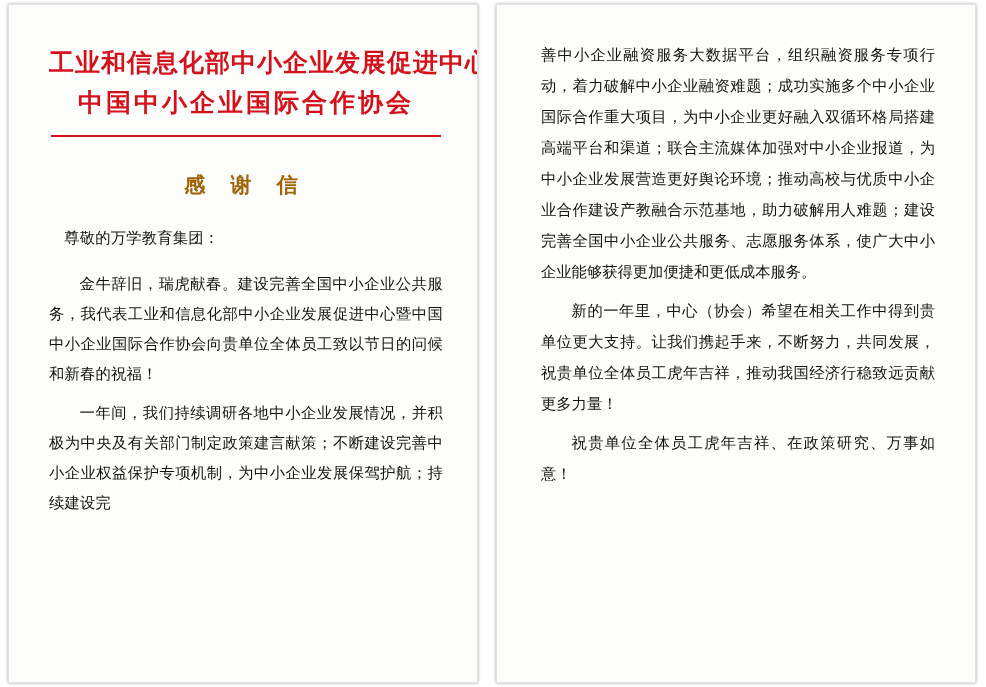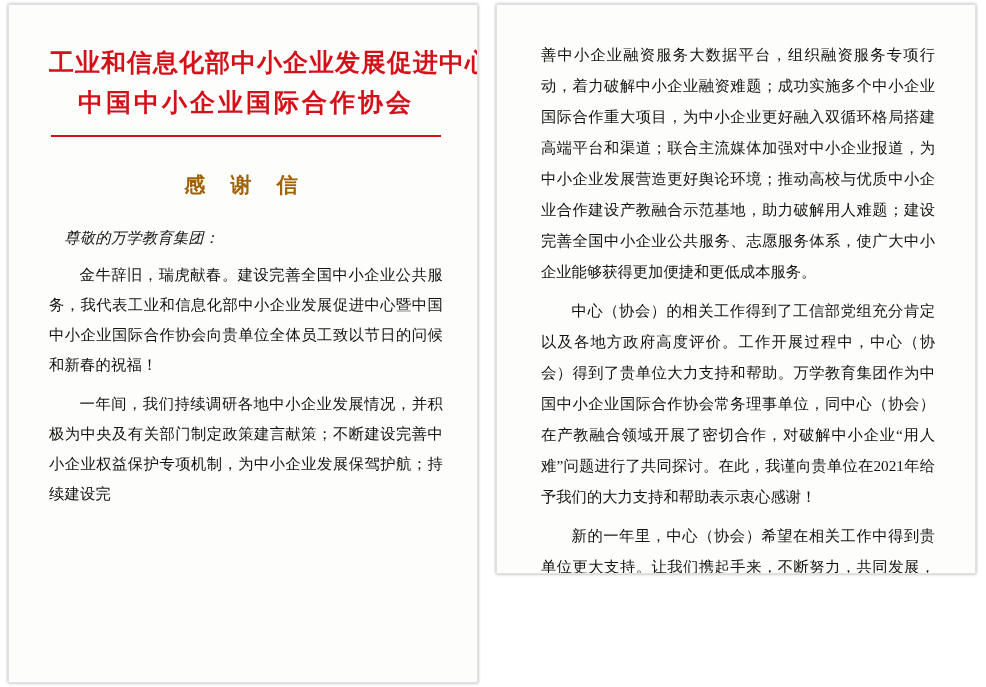--- a/index.html
+++ b/index.html
@@ -30,21 +30,21 @@
     box-sizing: border-box;
     overflow: hidden;
   }
   .sheet-left {
     width: 470px;
     height: 679px;
     padding: 38px 34px 20px 40px;
   }
   .sheet-right {
     width: 480px;
-    height: 570px;
+    height: 679px;
     padding: 34px 40px 20px 44px;
   }
 
   
   .letterhead {
     text-align: center;
     color: #d4111b;
     font-family: "Liberation Serif", "DejaVu Serif", serif;
     font-weight: bold;
     letter-spacing: 1px;
@@ -84,22 +84,21 @@
     color: #14140f;
     text-align: justify;
     text-justify: inter-ideograph;
     letter-spacing: 0.2px;
   }
   .body-text p.indent {
     text-indent: 2em;
   }
   .body-text p.salutation {
     text-indent: 1em;
-    margin-bottom: 7px;
-    font-style: italic;
+    margin-bottom: 16px;
   }
   .right-body p {
     margin: 0 0 8px 0;
     font-size: 15.3px;
     line-height: 31px;
     color: #14140f;
     text-align: justify;
     text-justify: inter-ideograph;
   }
   .right-body p.indent { text-indent: 2em; }
@@ -124,20 +123,19 @@
       <p class="salutation">尊敬的万学教育集团：</p>
       <p class="indent">金牛辞旧，瑞虎献春。建设完善全国中小企业公共服务，我代表工业和信息化部中小企业发展促进中心暨中国中小企业国际合作协会向贵单位全体员工致以节日的问候和新春的祝福！</p>
       <p class="indent">一年间，我们持续调研各地中小企业发展情况，并积极为中央及有关部门制定政策建言献策；不断建设完善中小企业权益保护专项机制，为中小企业发展保驾护航；持续建设完</p>
     </div>
   </div>
 
   <div class="sheet sheet-right">
 
     <div class="right-body">
       <p class="cont">善中小企业融资服务大数据平台，组织融资服务专项行动，着力破解中小企业融资难题；成功实施多个中小企业国际合作重大项目，为中小企业更好融入双循环格局搭建高端平台和渠道；联合主流媒体加强对中小企业报道，为中小企业发展营造更好舆论环境；推动高校与优质中小企业合作建设产教融合示范基地，助力破解用人难题；建设完善全国中小企业公共服务、志愿服务体系，使广大中小企业能够获得更加便捷和更低成本服务。</p>
-      <p class="indent">中心（协会）的相关工作得到了工信部党组充分肯定以及各地方政府高度评价。工作开展过程中，中心（协会）得到了贵单位大力支持和帮助。万学教育集团作为中国中小企业国际合作协会常务理事单位，同中心（协会）在产教融合领域开展了密切合作，对破解中小企业“用人难”问题进行了共同探讨。在此，我谨向贵单位在2021年给予我们的大力支持和帮助表示衷心感谢！</p>
       <p class="indent">新的一年里，中心（协会）希望在相关工作中得到贵单位更大支持。让我们携起手来，不断努力，共同发展，祝贵单位全体员工虎年吉祥，推动我国经济行稳致远贡献更多力量！</p>
       <p class="indent">祝贵单位全体员工虎年吉祥、在政策研究、万事如意！</p>
     </div>
 
   </div>
 
 </div>
 
 </body></html>

